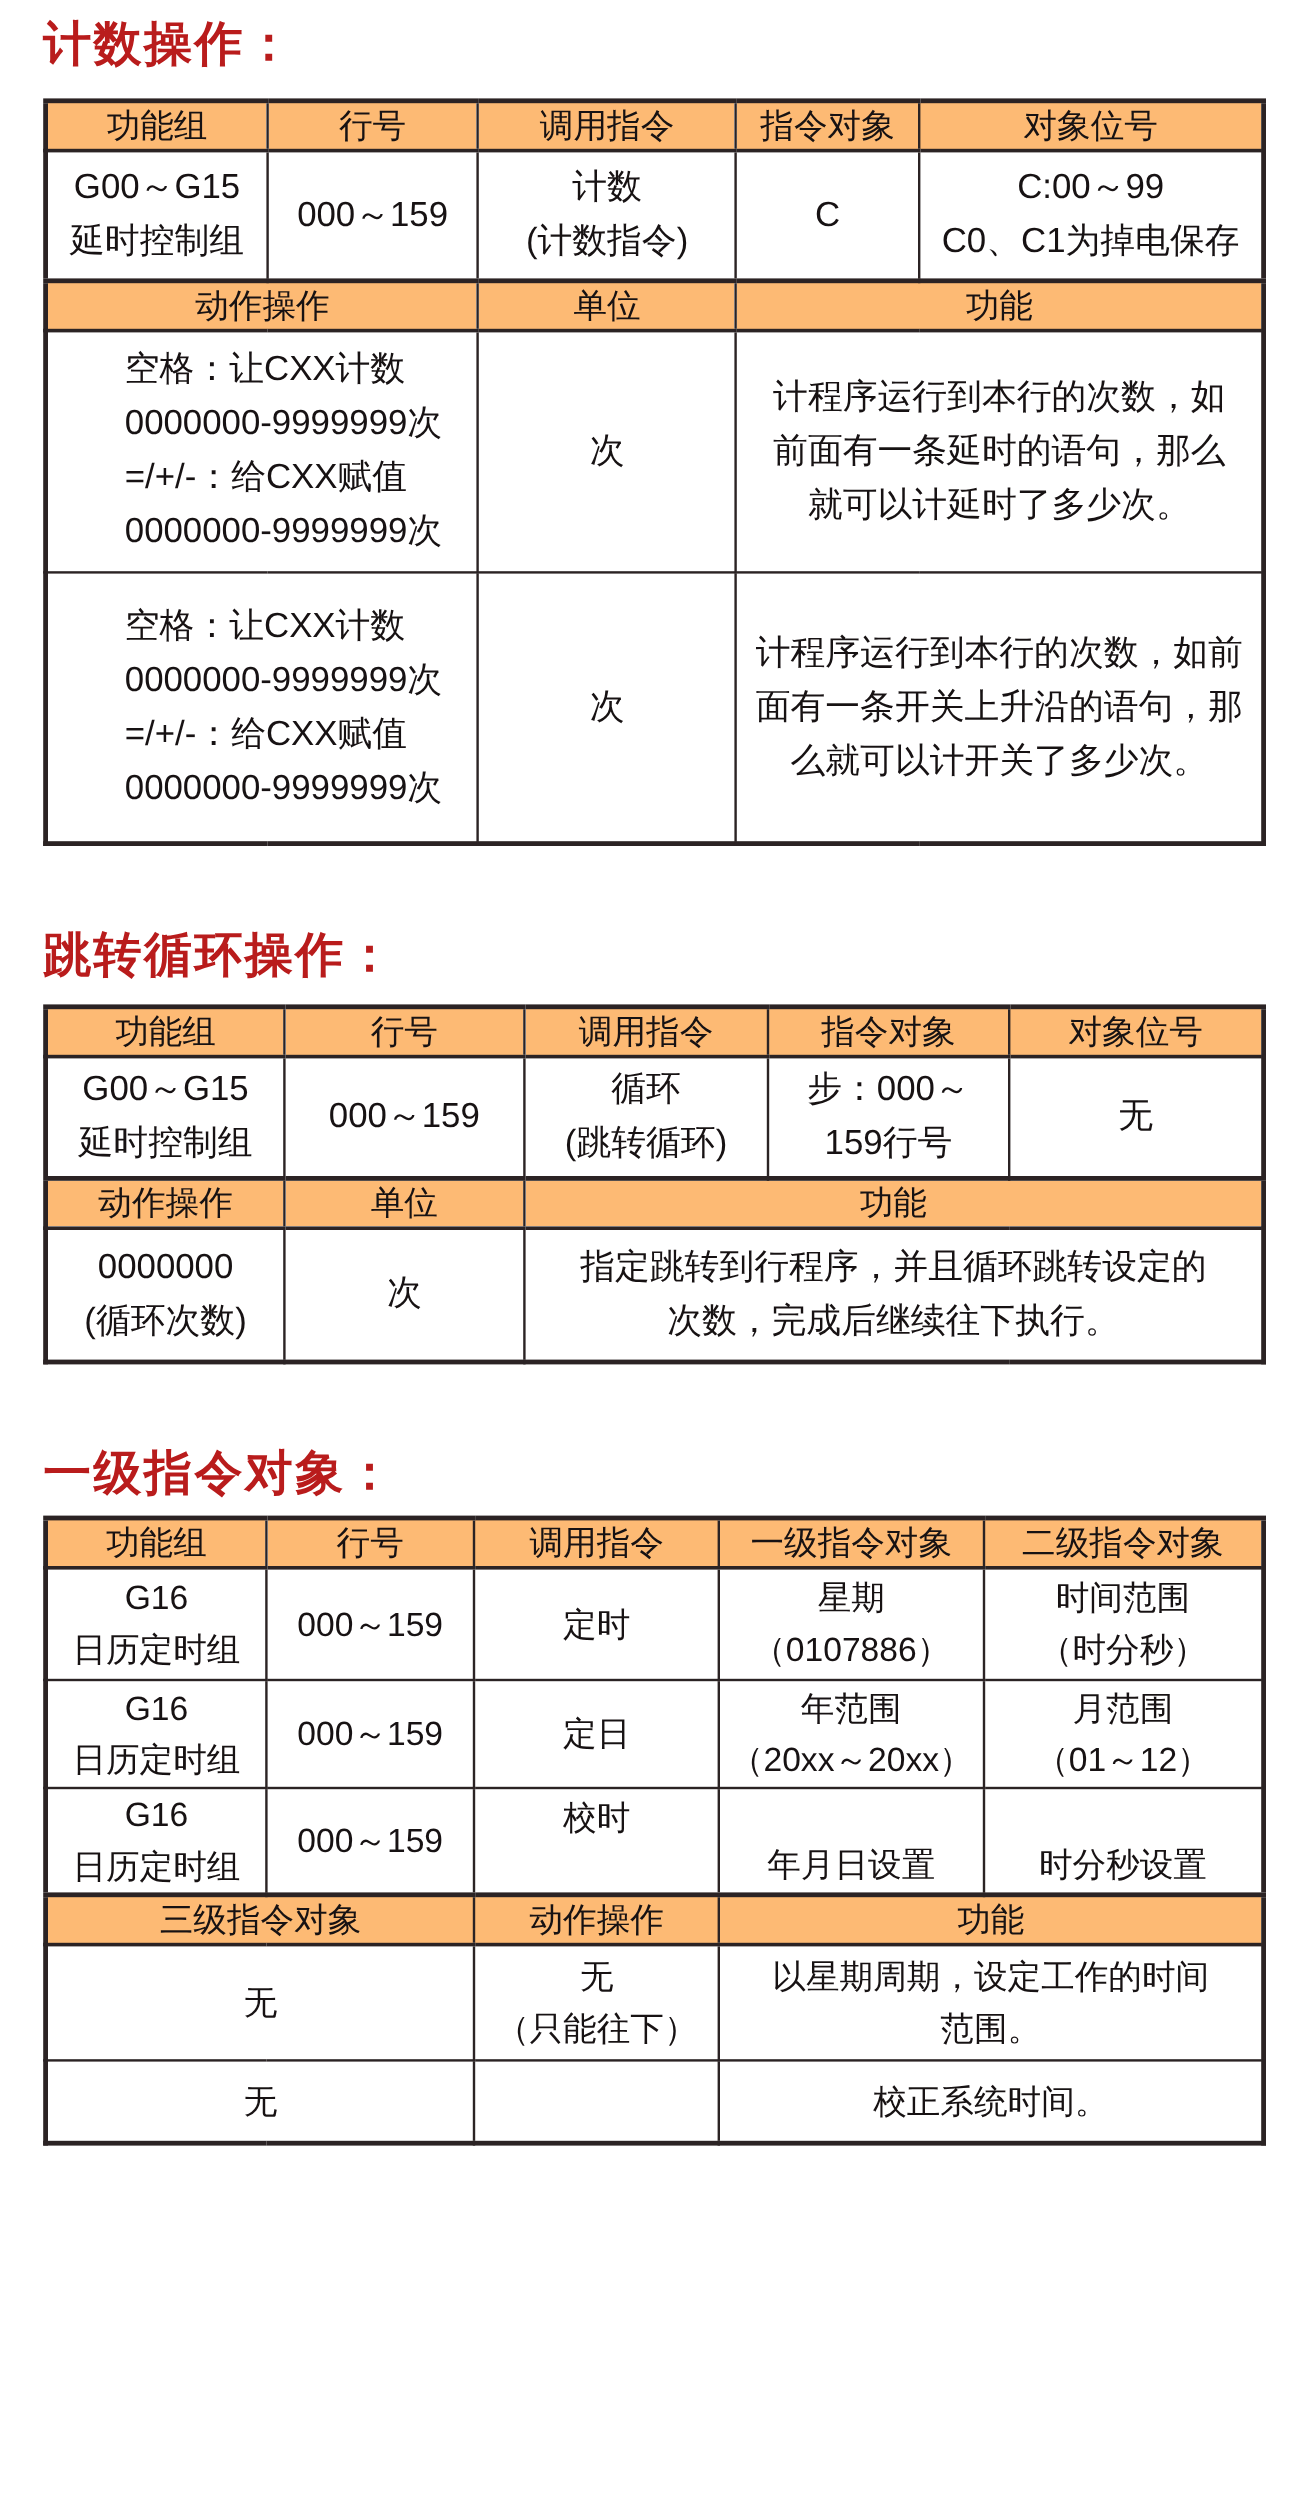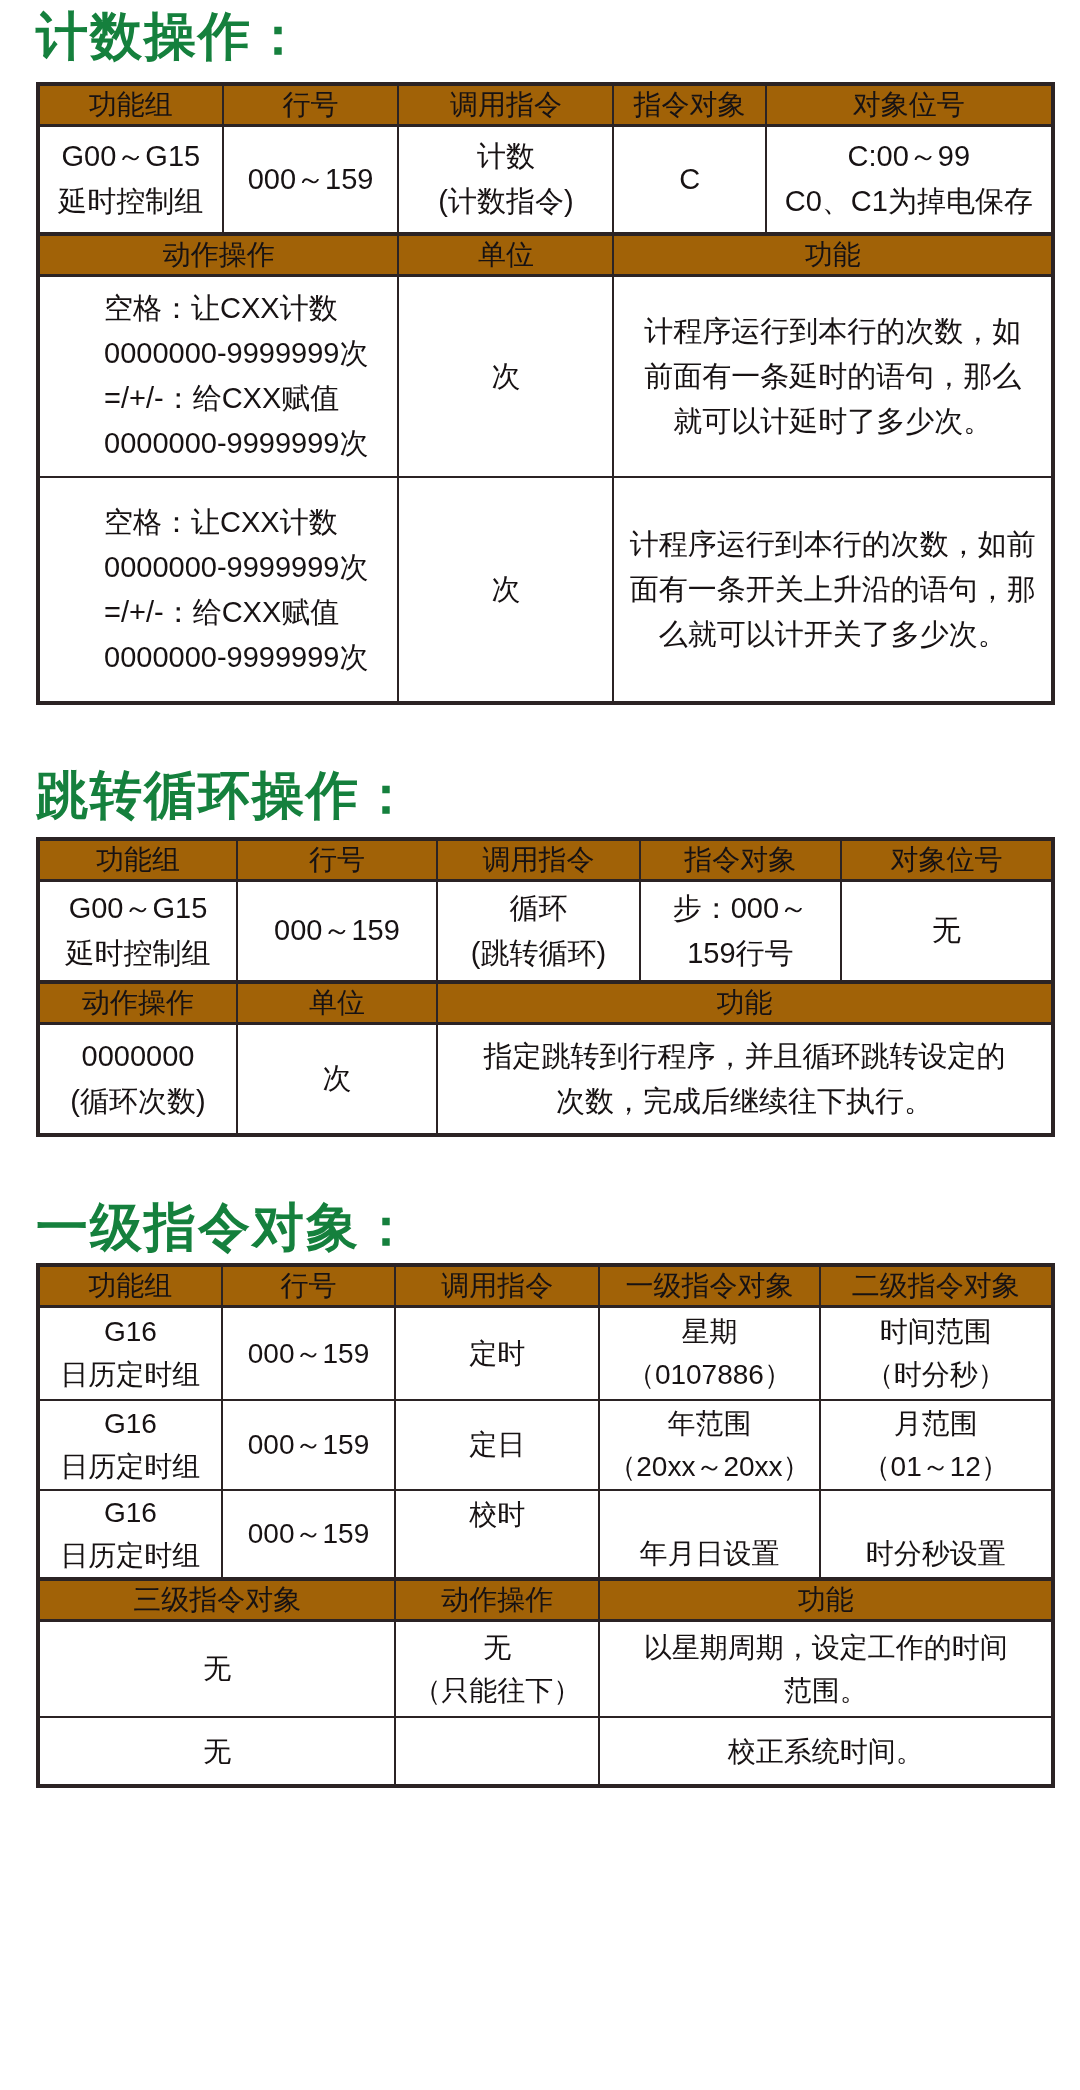--- a/index.html
+++ b/index.html
@@ -4,41 +4,41 @@
 <style>
   html,body{margin:0;padding:0;}
   body{
     width:1080px;height:2090px;background:#ffffff;
     font-family:"Liberation Sans","DejaVu Sans",sans-serif;
     color:#171213;
     -webkit-font-smoothing:antialiased;
   }
   .page{padding:16px 25px 0 36px;box-sizing:border-box;}
   h2.sec-title{
-    font-size:52px;font-weight:800;line-height:42px;margin:0;
-    letter-spacing:2px;color:#15803d;font-family:Liberation Serif, serif;
+    font-size:40px;font-weight:800;line-height:42px;margin:0;
+    letter-spacing:2px;color:#b91c1c;
   }
   section + section h2.sec-title{margin-top:70px;}
   table.t{
     border-collapse:collapse;table-layout:fixed;width:1019px;
     border:4px solid #2b2324;
   }
   table.t1{margin-top:24px;}
   table.t2{margin-top:20px;}
   table.t3{margin-top:14px;}
   td{
     border:2px solid #2b2324;
     text-align:center;vertical-align:middle;
     font-size:29px;line-height:45px;
     white-space:pre-line;padding:0;
     overflow:hidden;
   }
   table.t3 td{font-size:28px;line-height:43px;}
   tr.ghead td{
-    background:#a16207;
+    background:#fdba74;
     border-top-width:4px;border-bottom-width:3px;
     font-size:28px;line-height:38px;
   }
   td.indent{text-align:left;padding-left:64px;}
   td.vtop{vertical-align:top;padding-top:2px;}
   td.vbot{vertical-align:bottom;padding-bottom:2px;}
 </style>
 </head>
 <body>
 

